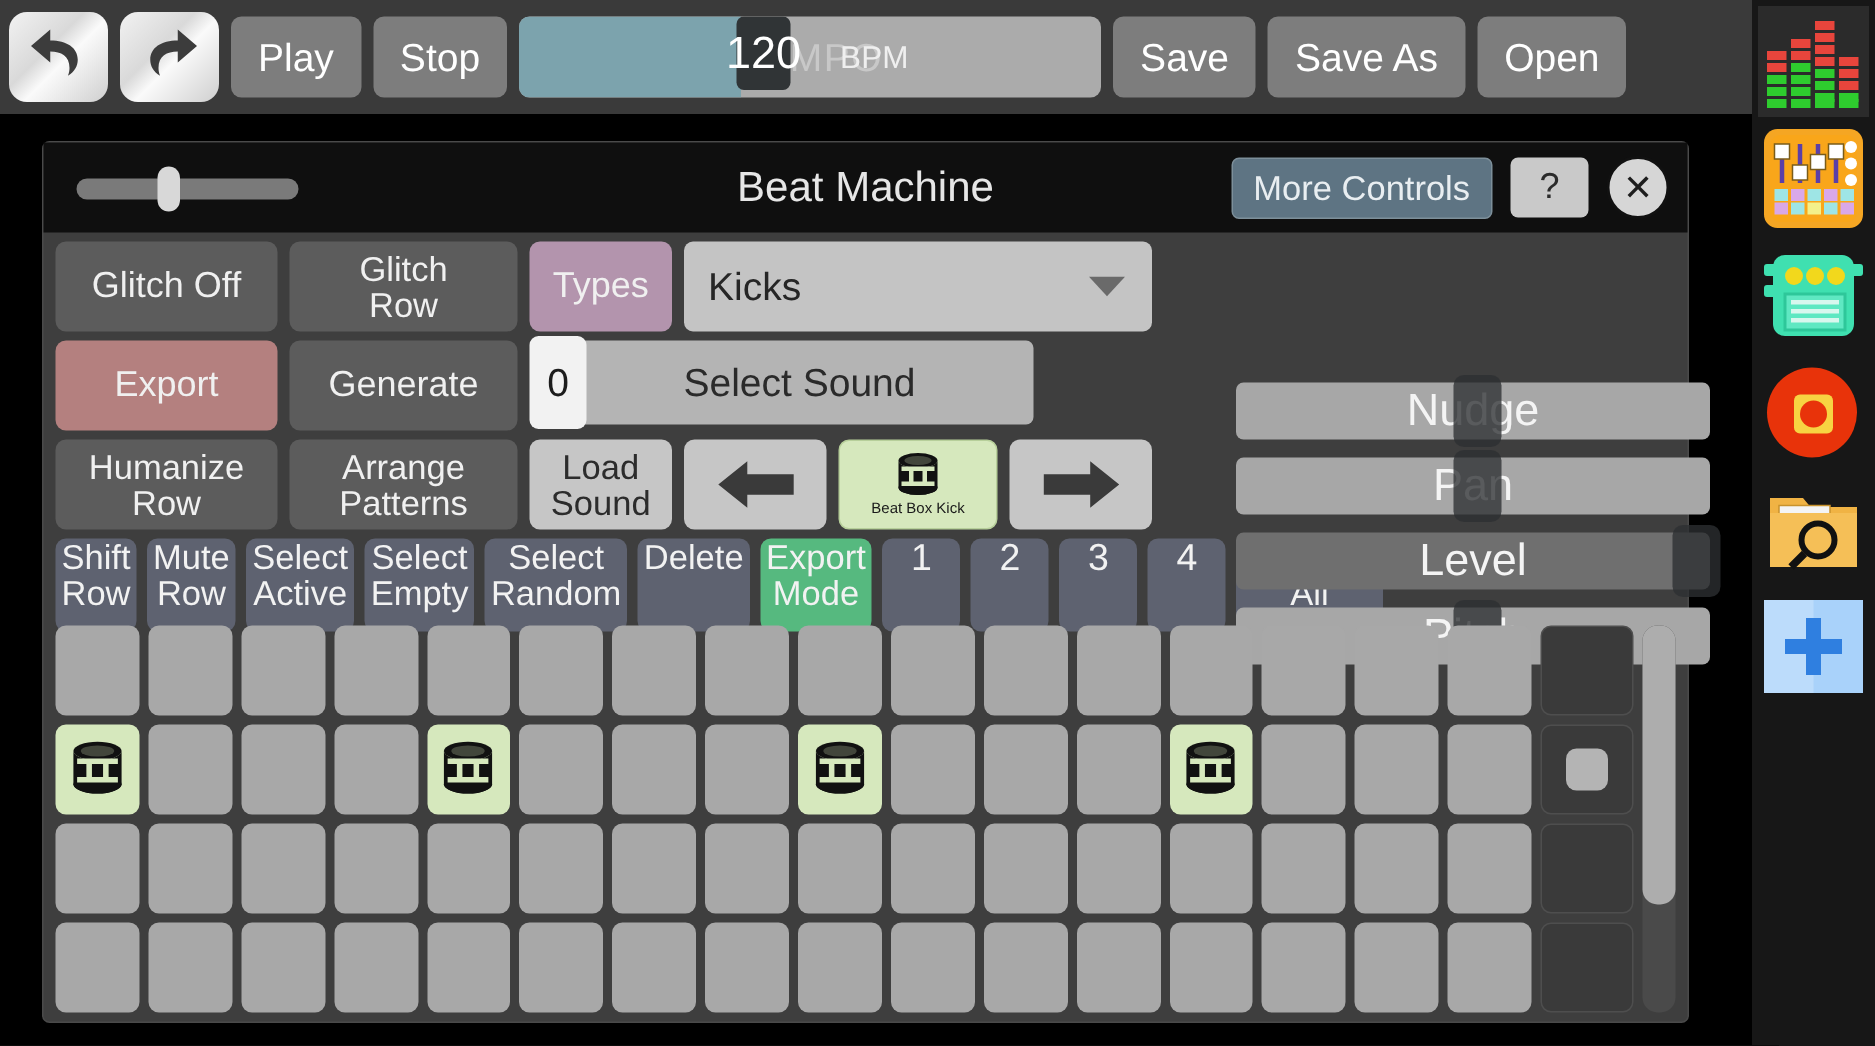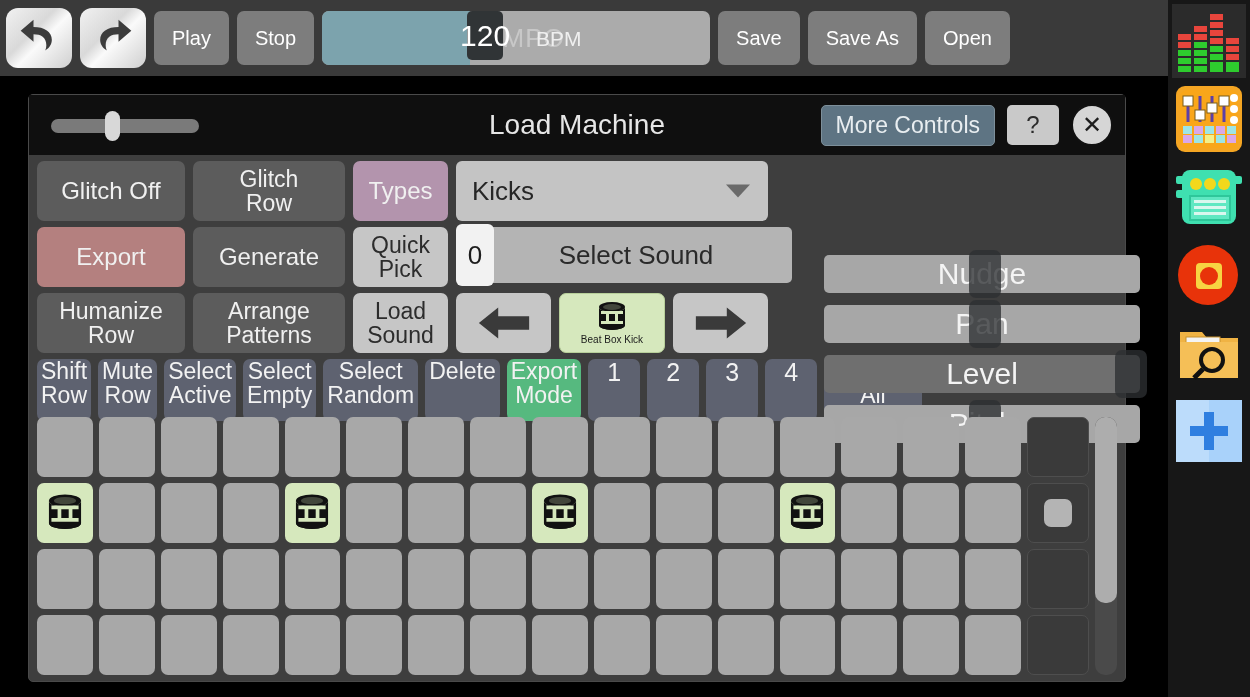--- a/index.html
+++ b/index.html
@@ -20,21 +20,21 @@
   }
   .icon-btn {
     width: 66px; height: 60px; border-radius: 12px;
     background: linear-gradient(135deg,#f2f2f2 0%,#d9d9d9 40%,#fafafa 55%,#cfcfcf 100%);
     display: flex; align-items: center; justify-content: center;
     flex: 0 0 auto;
   }
   .icon-btn svg { width: 44px; height: 44px; fill: #3c3c3c; }
   .tb-btn {
     height: 54px; border-radius: 7px; background: #7d7d7d;
-    color: #fff; font-size: 20px;
+    color: #fff; font-size: 26px;
     display: flex; align-items: center; justify-content: center;
     padding: 0 18px; flex: 0 0 auto; white-space: nowrap;
   }
   .bpm-wrap {
     position: relative; height: 54px; width: 388px; flex: 0 0 auto;
     border-radius: 7px; background: #ababab; overflow: hidden;
   }
   .bpm-fill { position: absolute; left:0; top:0; bottom:0; width: 38%; background:#7ca3ad; }
   .bpm-label {
     position: absolute; inset: 0; display: flex; align-items: center; justify-content: center;
@@ -358,21 +358,21 @@
 
   </div>
 
   <div class="dialog">
 
     <div class="dlg-head">
       <div class="head-slider">
         <div class="track"></div>
         <div class="thumb"></div>
       </div>
-      <div class="dlg-title">Load Machine</div>
+      <div class="dlg-title">Beat Machine</div>
       <div class="head-right">
         <div class="more-controls">More Controls</div>
         <div class="help-btn">?</div>
         <div class="close-btn">✕</div>
       </div>
     </div>
 
     <div class="ctrl-area">
 
       <div class="ctrl-row">
@@ -386,26 +386,20 @@
         <div class="btn types">Types</div>
         <div class="select-box">
           <span>Kicks</span>
           <span class="caret"></span>
         </div>
       </div>
 
       <div class="ctrl-row">
         <div class="btn w-glitch export">Export</div>
         <div class="btn w-modify">Generate</div>
-        <div class="btn w-quick two-line">
-          <div>
-            <div>Quick</div>
-            <div>Pick</div>
-          </div>
-        </div>
         <div class="sound-bar">
           <span class="sound-idx">0</span>
           <span>Select Sound</span>
         </div>
       </div>
 
       <div class="ctrl-row">
         <div class="btn w-glitch two-line">
           <div>
             <div>Humanize</div>

